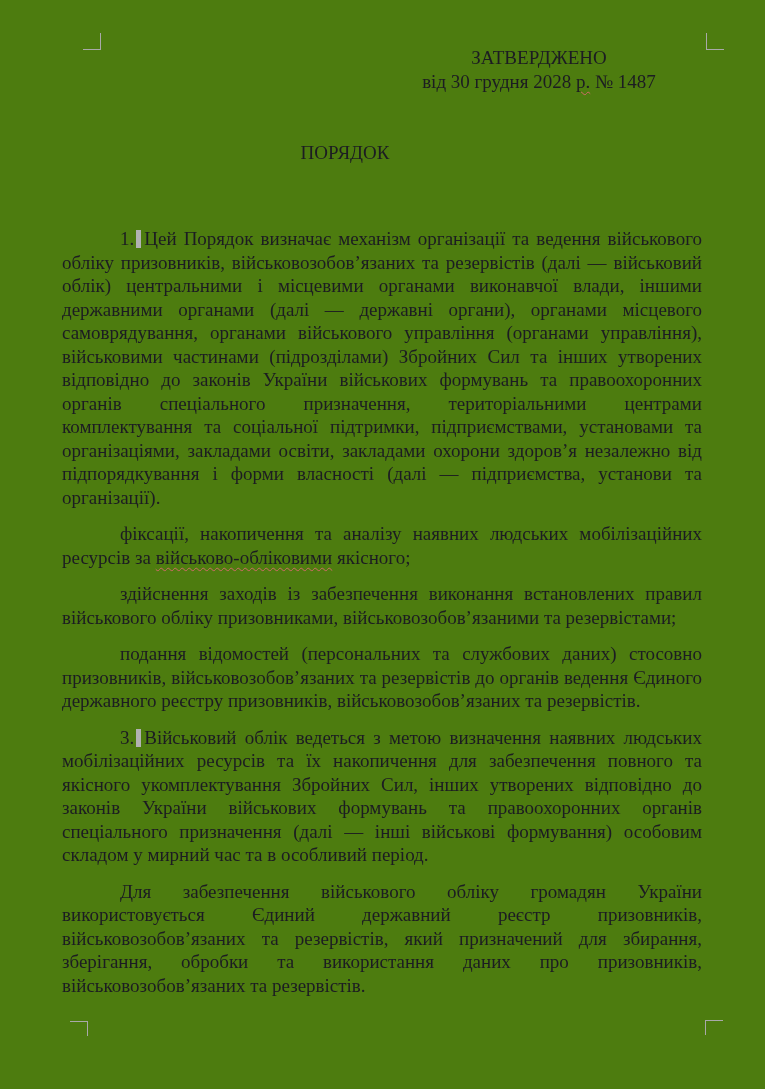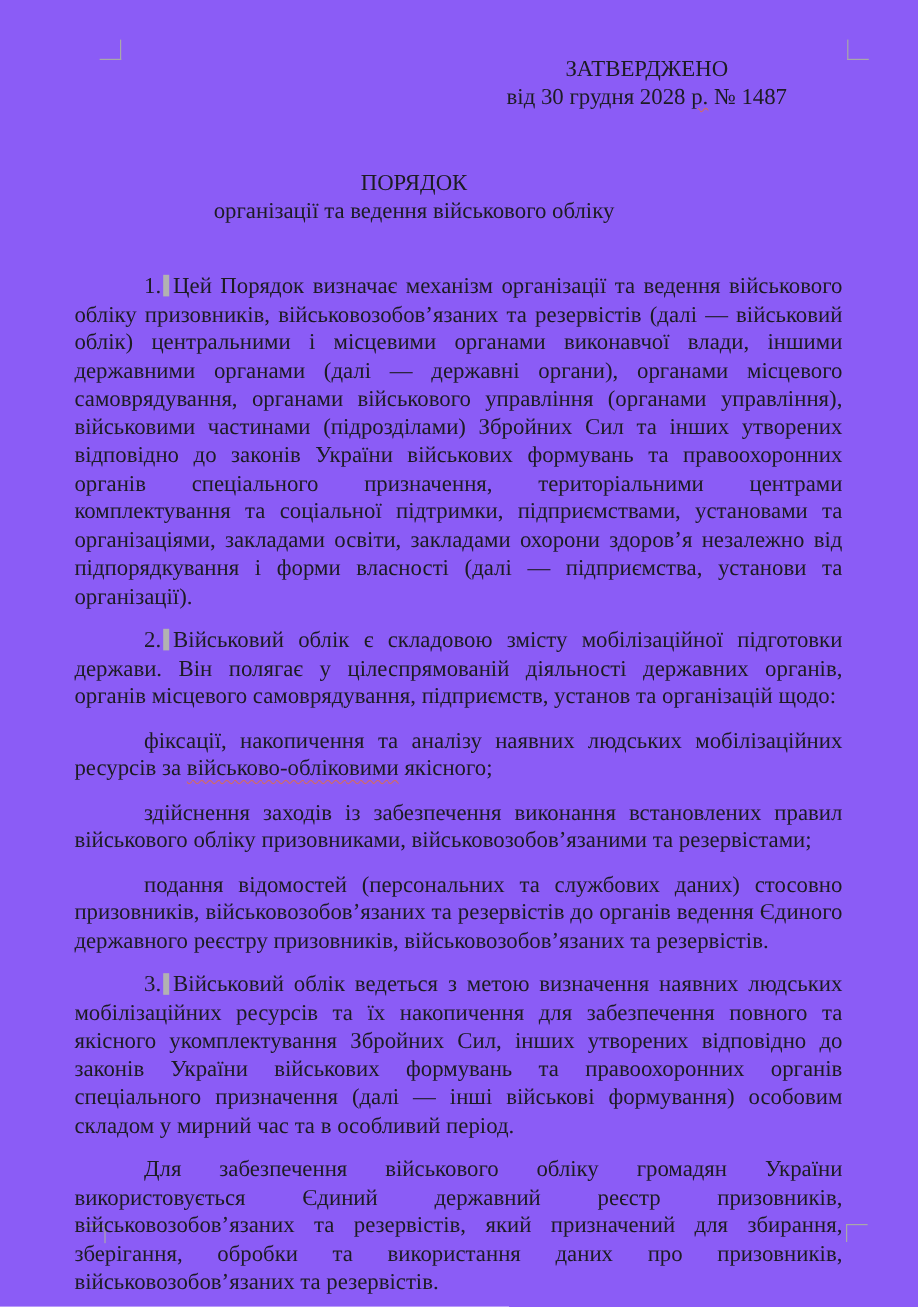--- a/index.html
+++ b/index.html
@@ -4,21 +4,21 @@
 <style>
   html, body {
     margin: 0;
     padding: 0;
     background: #ffffff;
   }
   .page {
     position: relative;
     width: 765px;
     height: 1089px;
-    background: #8b5cf6;
+    background: #4d7c0f;
     overflow: hidden;
     font-family: "Liberation Serif", "DejaVu Serif", serif;
     color: #1c1c22;
     font-size: 19px;
     line-height: 23.5px;
   }
   
   .crop {
     position: absolute;
     width: 17px;
@@ -82,28 +82,26 @@
   <div class="crop bl"></div>
   <div class="crop br"></div>
 
   <div class="approval">
     <div>ЗАТВЕРДЖЕНО</div>
     <div><span>від 30 грудня 2028 </span><span class="sp-err">р.</span><span> № 1487</span></div>
   </div>
 
   <div class="doc-title">
     <div>ПОРЯДОК</div>
-    <div>організації та ведення військового обліку</div>
   </div>
 
   <div class="body-text">
 
     <p><span>1.</span><span class="hlsp"></span><span>Цей Порядок визначає механізм організації та ведення військового обліку призовників, військовозобов’язаних та резервістів (далі — військовий облік) центральними і місцевими органами виконавчої влади, іншими державними органами (далі — державні органи), органами місцевого самоврядування, органами військового управління (органами управління), військовими частинами (підрозділами) Збройних Сил та інших утворених відповідно до законів України військових формувань та правоохоронних органів спеціального призначення, територіальними центрами комплектування та соціальної підтримки, підприємствами, установами та організаціями, закладами освіти, закладами охорони здоров’я незалежно від підпорядкування і форми власності (далі — підприємства, установи та організації).</span></p>
 
-    <p><span>2.</span><span class="hlsp"></span><span>Військовий облік є складовою змісту мобілізаційної підготовки держави. Він полягає у цілеспрямованій діяльності державних органів, органів місцевого самоврядування, підприємств, установ та організацій щодо:</span></p>
 
     <p><span>фіксації, накопичення та аналізу наявних людських мобілізаційних ресурсів за </span><span class="sp-err">військово-обліковими</span><span> якісного;</span></p>
 
     <p>здійснення заходів із забезпечення виконання встановлених правил військового обліку призовниками, військовозобов’язаними та резервістами;</p>
 
     <p>подання відомостей (персональних та службових даних) стосовно призовників, військовозобов’язаних та резервістів до органів ведення Єдиного державного реєстру призовників, військовозобов’язаних та резервістів.</p>
 
     <p><span>3.</span><span class="hlsp"></span><span>Військовий облік ведеться з метою визначення наявних людських мобілізаційних ресурсів та їх накопичення для забезпечення повного та якісного укомплектування Збройних Сил, інших утворених відповідно до законів України військових формувань та правоохоронних органів спеціального призначення (далі — інші військові формування) особовим складом у мирний час та в особливий період.</span></p>
 
     <p>Для забезпечення військового обліку громадян України використовується Єдиний державний реєстр призовників, військовозобов’язаних та резервістів, який призначений для збирання, зберігання, обробки та використання даних про призовників, військовозобов’язаних та резервістів.</p>

